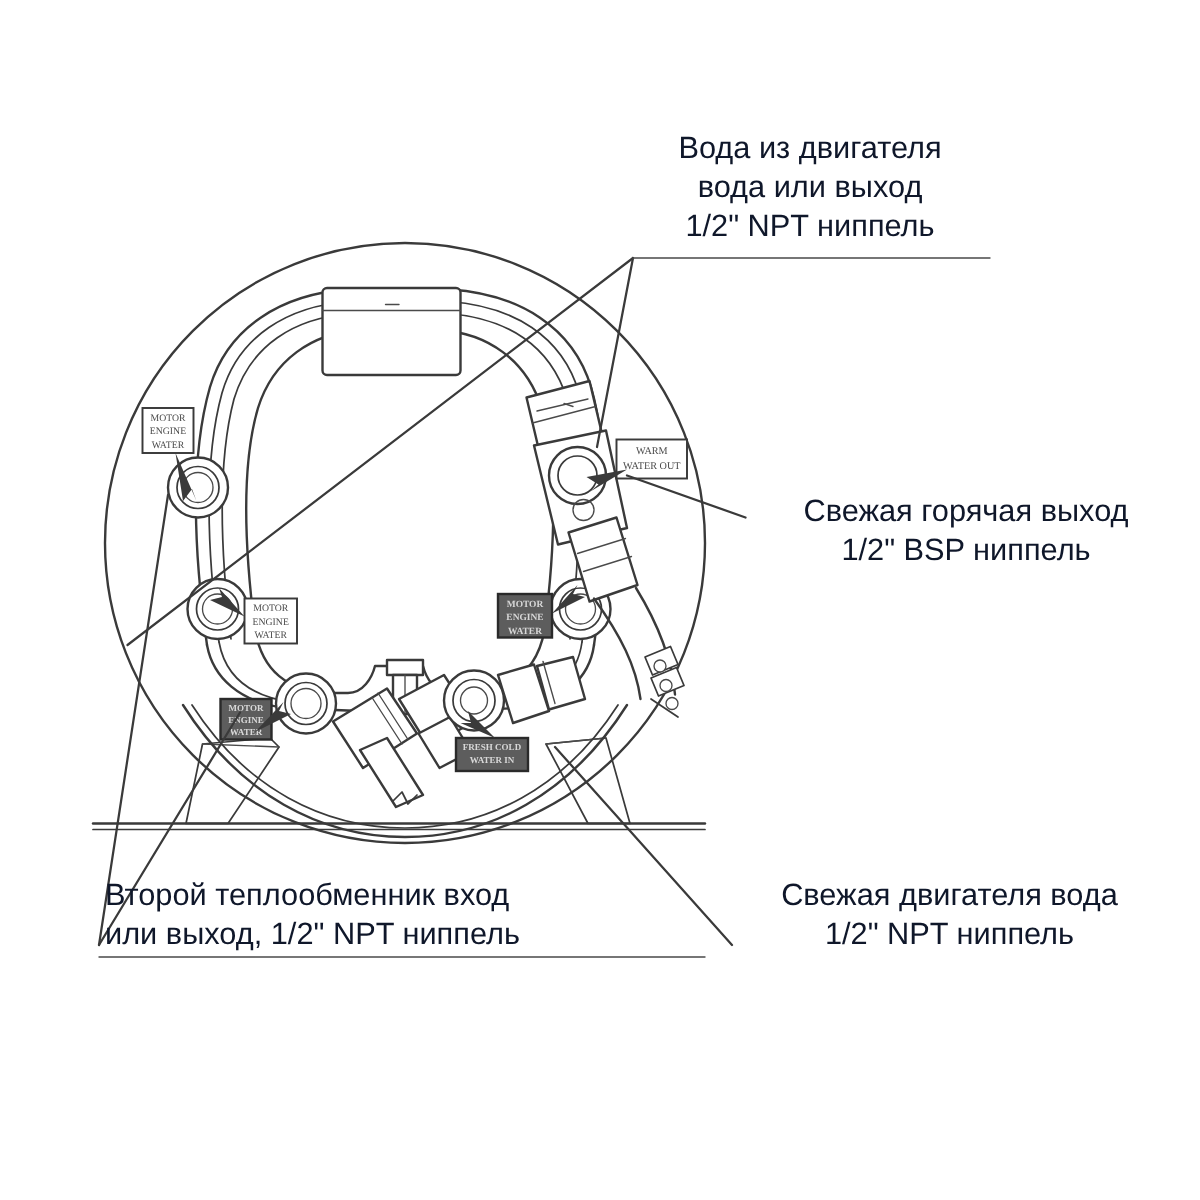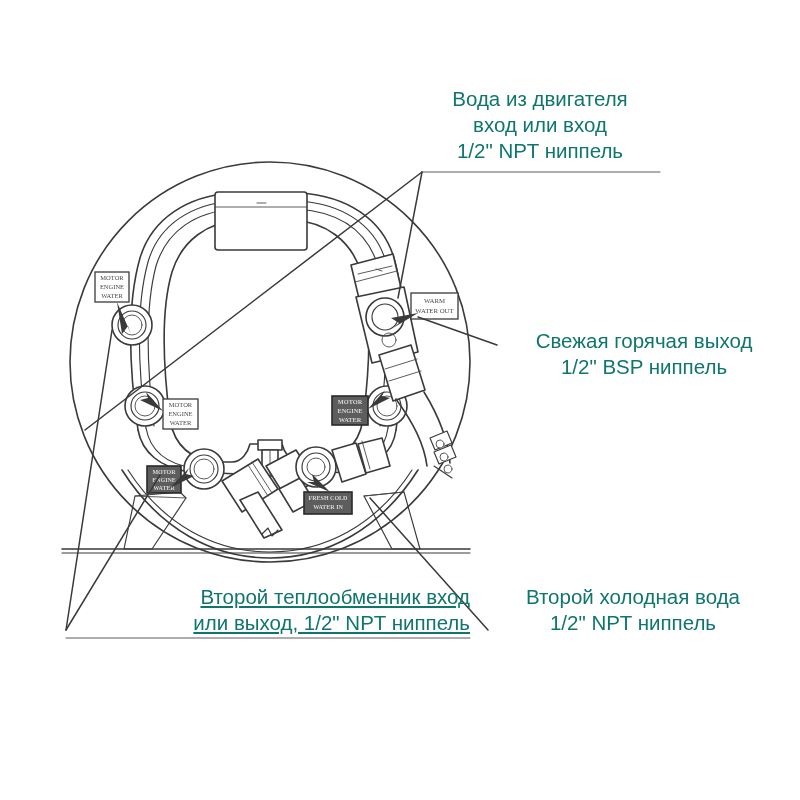--- a/index.html
+++ b/index.html
@@ -81,42 +81,41 @@
     fill: #d8d8d8;
     text-anchor: middle;
     dominant-baseline: middle;
     font-weight: bold;
   }
   .callout {
     position: absolute;
     font-family: "Liberation Sans", sans-serif;
     font-size: 20.5px;
     line-height: 26px;
-    color: #0f766e;
+    color: #0f172a;
     white-space: nowrap;
   }
   .callout .cline { display: block; }
   #callout-engine-water {
     left: 400px;
     top: 86px;
     width: 280px;
     text-align: center;
   }
   #callout-fresh-hot {
     left: 498px;
     top: 328px;
     width: 292px;
     text-align: center;
   }
   #callout-second-hx {
     left: 70px;
     top: 584px;
     width: 400px;
-    text-align: right;
-    text-decoration: underline;
+    text-align: left;
   }
   #callout-fresh-cold {
     left: 488px;
     top: 584px;
     width: 290px;
     text-align: center;
   }
 </style>
 </head>
 <body>
@@ -350,32 +349,32 @@
 
       <path class="leader" d="M488,630 L370,498"></path>
 
       <line class="ln-hair" x1="422" y1="172" x2="660" y2="172"></line>
     </g>
 
   </svg>
 
   <div class="callout" id="callout-engine-water">
     <span class="cline">Вода из двигателя</span>
-    <span class="cline">вход или вход</span>
+    <span class="cline">вода или выход</span>
     <span class="cline">1/2" NPT ниппель</span>
   </div>
 
   <div class="callout" id="callout-fresh-hot">
     <span class="cline">Свежая горячая выход</span>
     <span class="cline">1/2" BSP ниппель</span>
   </div>
 
   <div class="callout" id="callout-second-hx">
     <span class="cline">Второй теплообменник вход</span>
     <span class="cline">или выход, 1/2" NPT ниппель</span>
   </div>
 
   <div class="callout" id="callout-fresh-cold">
-    <span class="cline">Второй холодная вода</span>
+    <span class="cline">Свежая двигателя вода</span>
     <span class="cline">1/2" NPT ниппель</span>
   </div>
 
 </div>
 
 </body></html>

